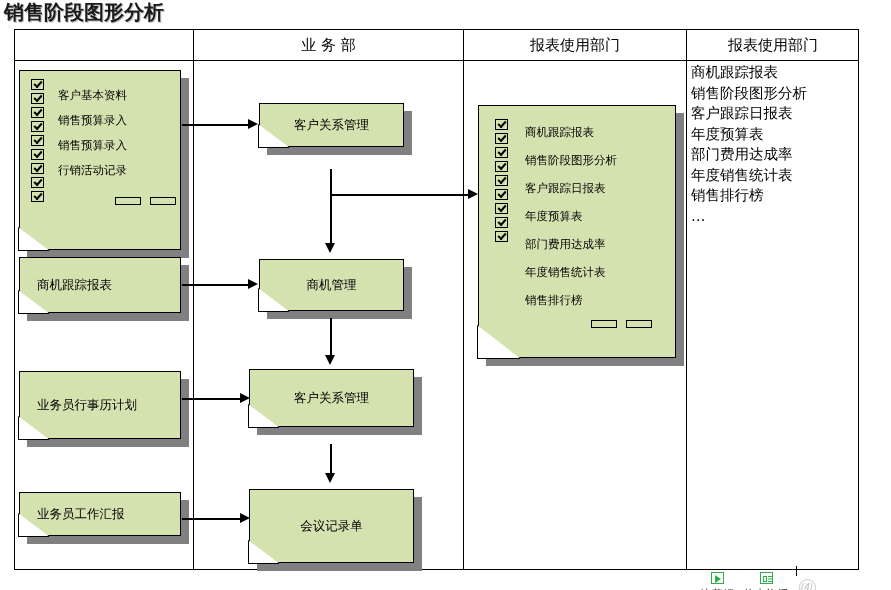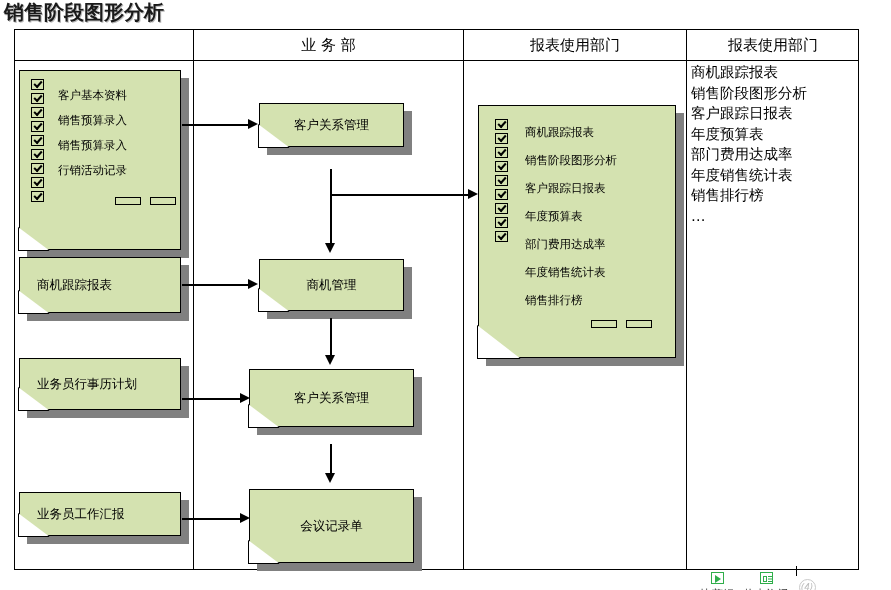--- a/index.html
+++ b/index.html
@@ -188,21 +188,21 @@
   </div>
 </div>
 
 <div class="doc small" style="left:19px;top:257px;width:162px;height:56px;">
   <div class="shadow"></div>
   <div class="body"></div>
   <div class="flap"></div>
   <div class="label">商机跟踪报表</div>
 </div>
 
-<div class="doc small" style="left:19px;top:358px;width:162px;height:52px;">
+<div class="doc small" style="left:19px;top:371px;width:162px;height:68px;">
   <div class="shadow"></div>
   <div class="body"></div>
   <div class="flap"></div>
   <div class="label">业务员行事历计划</div>
 </div>
 
 <div class="doc small" style="left:19px;top:492px;width:162px;height:44px;">
   <div class="shadow"></div>
   <div class="body"></div>
   <div class="flap"></div>

